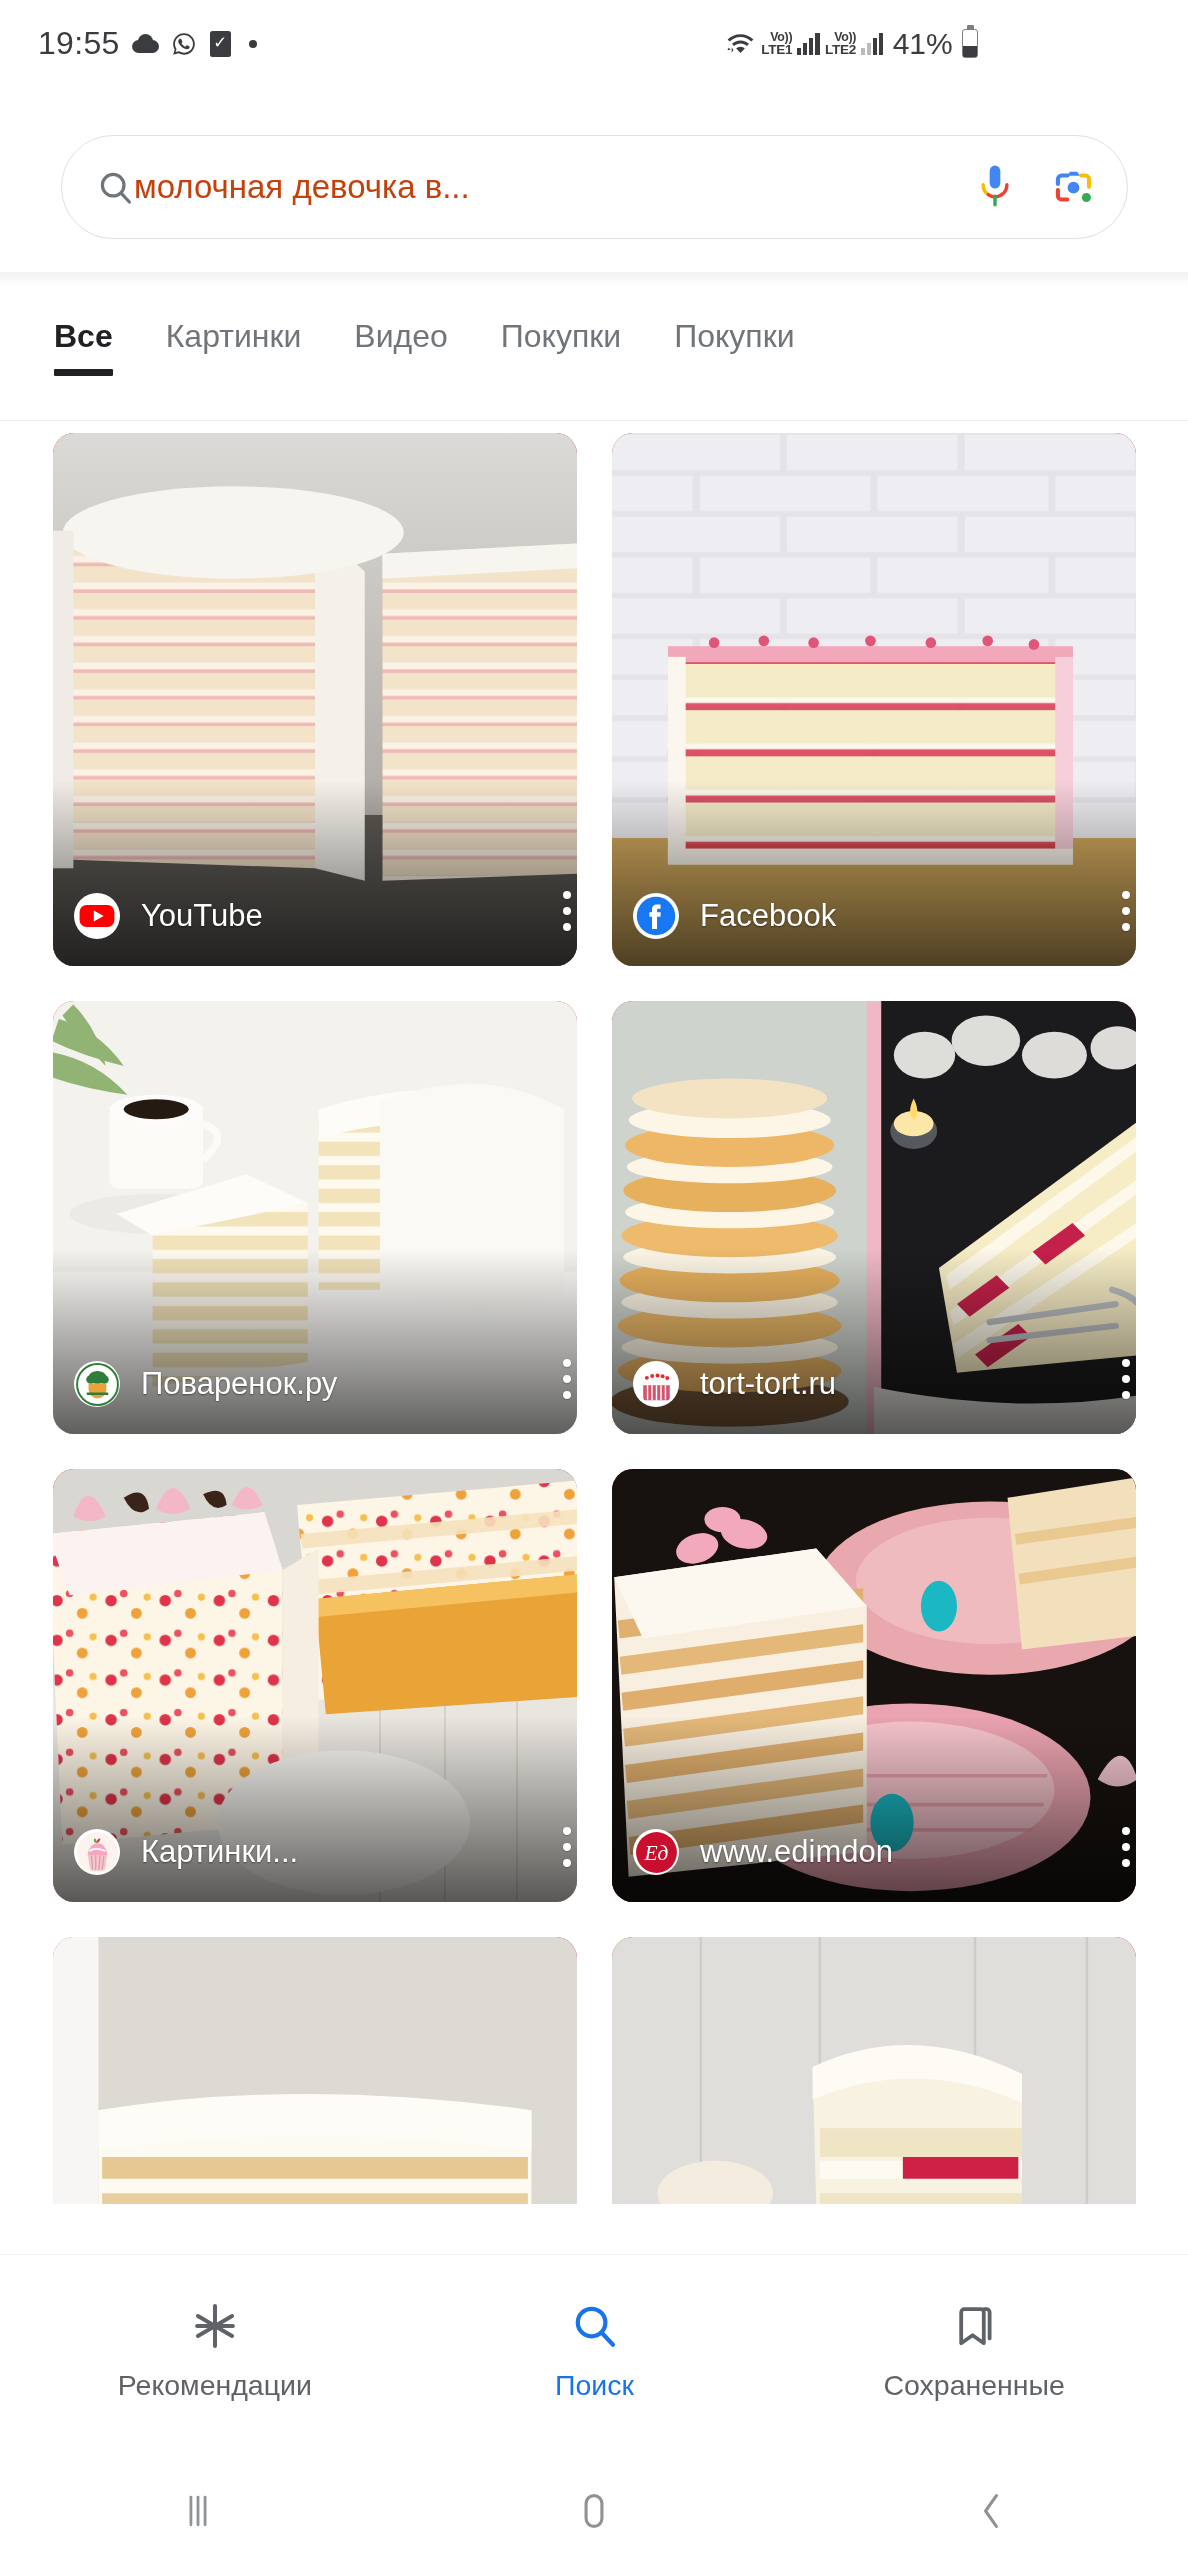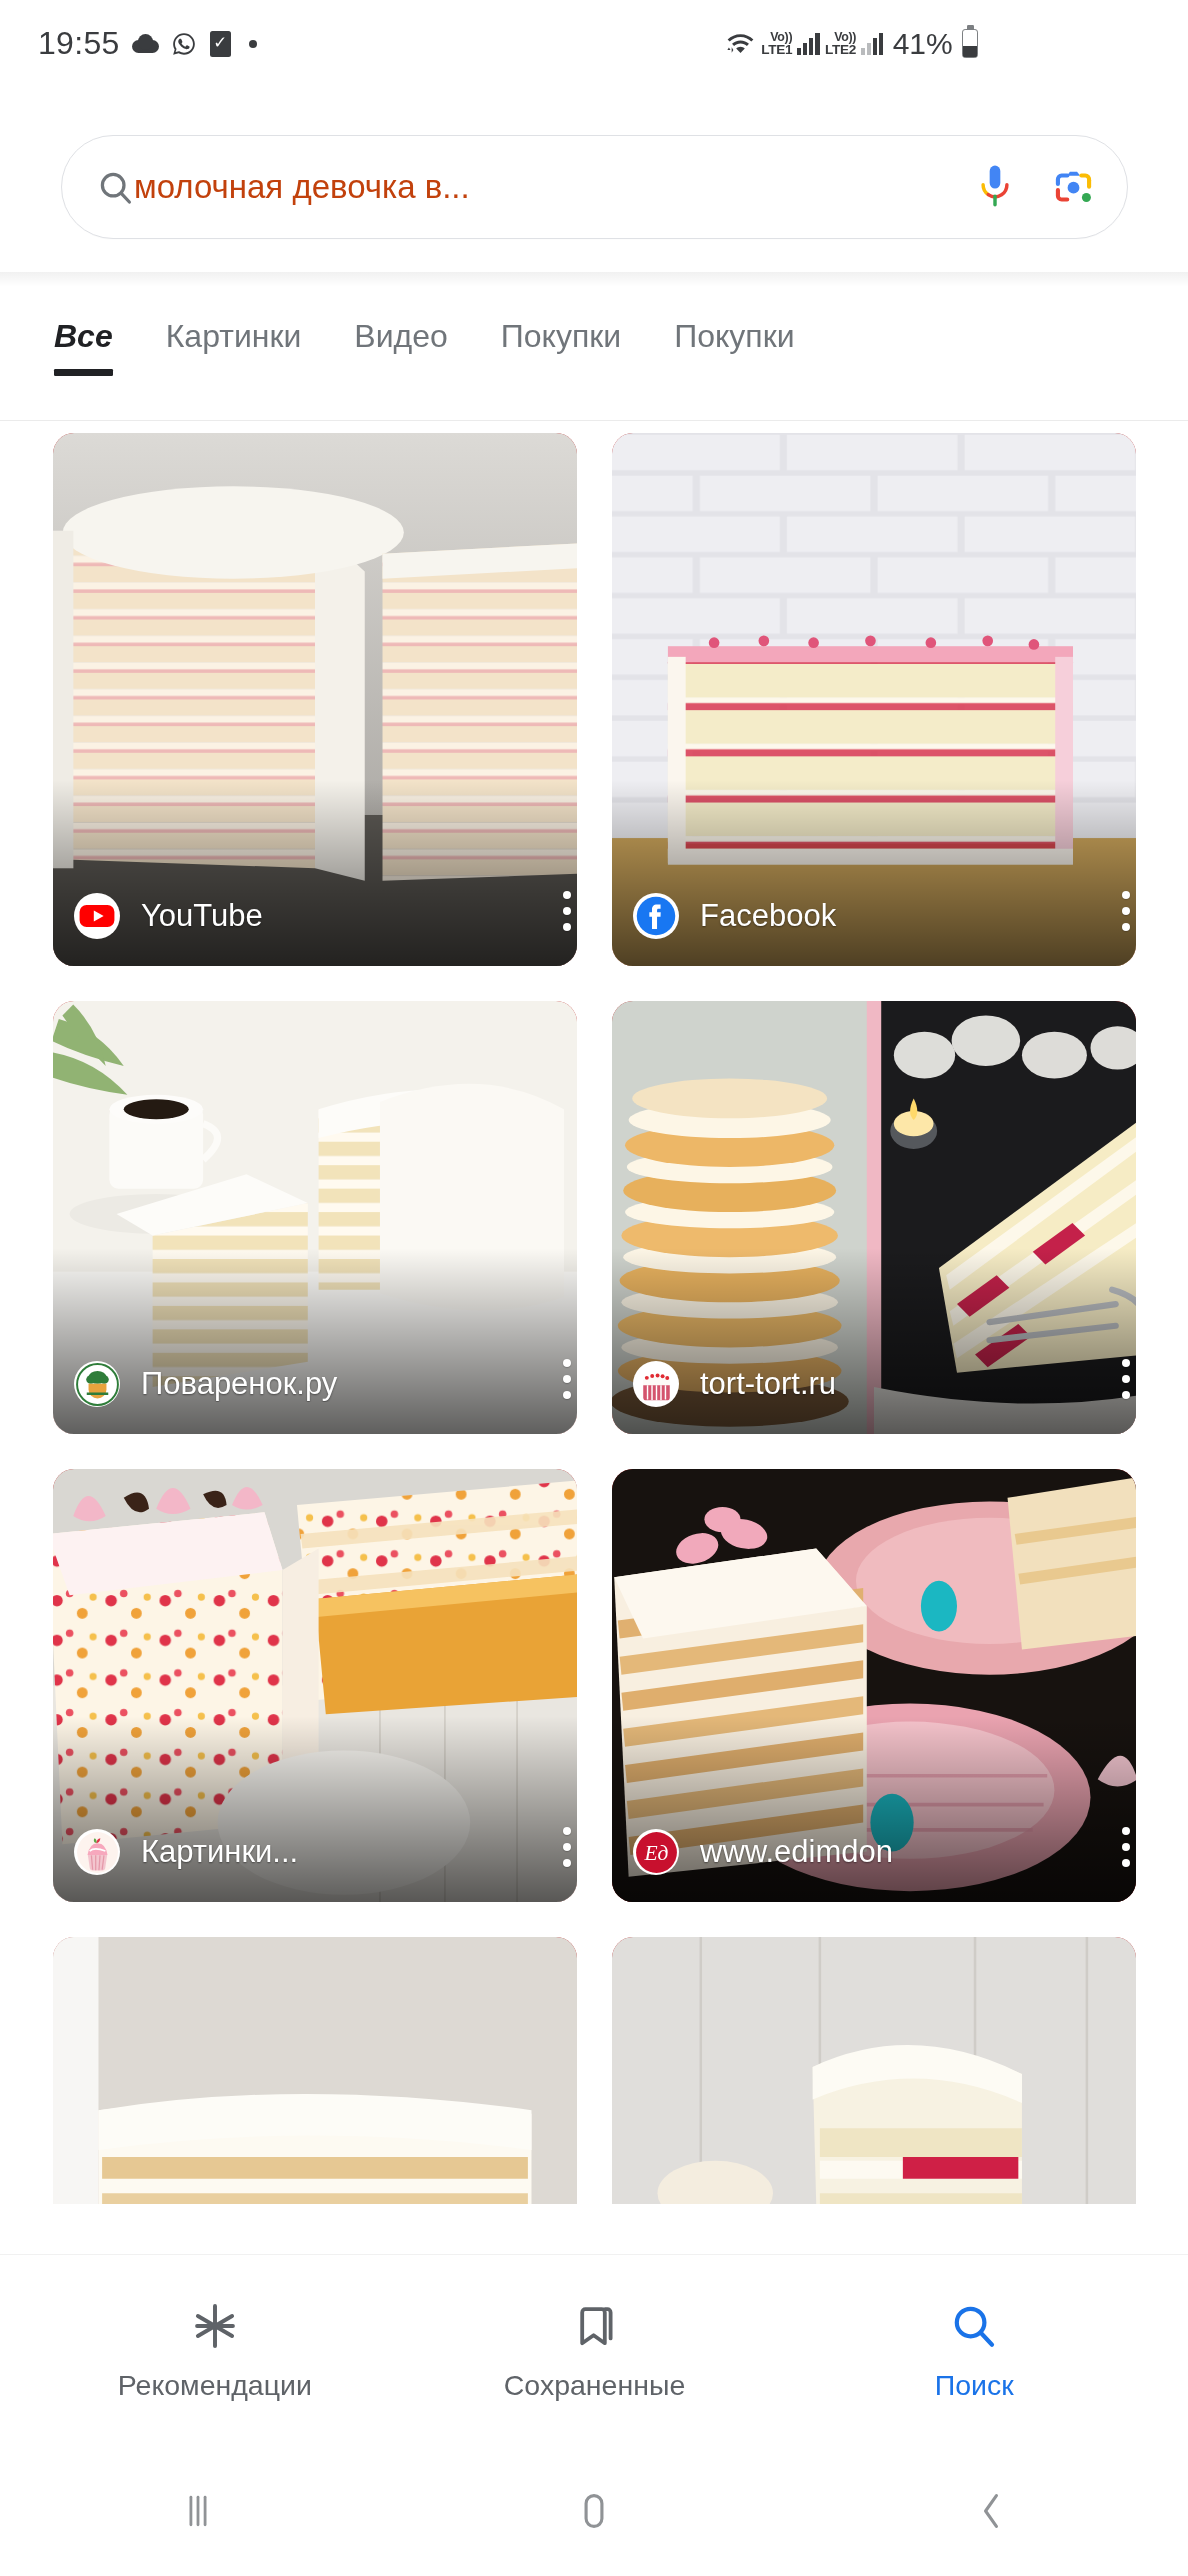--- a/index.html
+++ b/index.html
@@ -66,21 +66,21 @@
   }
   .tabsbar:before{
     content:"";position:absolute;top:0;left:0;width:100%;height:15px;
     background:linear-gradient(to bottom,rgba(0,0,0,.055),rgba(0,0,0,0));
   }
   .tabs{display:flex;align-items:flex-start;height:100%;padding-left:54px;padding-top:46px;gap:0;}
   .tab{
     font-size:32px;color:#70757a;white-space:nowrap;position:relative;
     padding-bottom:21px;margin-right:53px;
   }
-  .tab.active{color:#202124;font-weight:700;font-style:italic;}
+  .tab.active{color:#202124;font-weight:700;}
   .tab.active:after{
     content:"";position:absolute;left:0;bottom:0;width:100%;height:6.8px;
     background:#202124;border-radius:1.2px;
   }
 
   
   .grid{
     position:absolute;top:433px;left:0;width:1189px;height:1771px;
     padding:0 53px;overflow:hidden;
   }
@@ -653,38 +653,38 @@
           <line x1="12" y1="2.4" x2="12" y2="21.6"></line>
           <line x1="3.8" y1="7.2" x2="20.2" y2="16.8"></line>
           <line x1="3.8" y1="16.8" x2="20.2" y2="7.2"></line>
           <line x1="3.4" y1="12" x2="20.6" y2="12"></line>
         </g>
       </svg>
     </span>
     <span class="navlabel">Рекомендации</span>
   </div>
 
+  <div class="navitem active">
+    <span class="navicon">
+      <svg viewBox="0 0 24 24" width="48" height="48">
+        <circle cx="10.3" cy="10.3" r="6.9" fill="none" stroke="#1a73e8" stroke-width="2.1"></circle>
+        <line x1="15.4" y1="15.4" x2="21" y2="21.4" stroke="#1a73e8" stroke-width="2.1" stroke-linecap="round"></line>
+      </svg>
+    </span>
+    <span class="navlabel">Поиск</span>
+  </div>
+
   <div class="navitem">
     <span class="navicon">
       <svg viewBox="0 0 24 24" width="48" height="48">
         <path d="M7.2 3.6h8.1a1.6 1.6 0 0 1 1.6 1.6v15.4l-5.6-4-5.7 4V5.2a1.6 1.6 0 0 1 1.6-1.6z" fill="none" stroke="#5f6368" stroke-width="1.9" stroke-linejoin="round"></path>
         <path d="M17 3.6h1.2a1.6 1.6 0 0 1 1.6 1.6v13" fill="none" stroke="#5f6368" stroke-width="1.9" stroke-linecap="round"></path>
       </svg>
     </span>
     <span class="navlabel">Сохраненные</span>
-  </div>
-
-  <div class="navitem active">
-    <span class="navicon">
-      <svg viewBox="0 0 24 24" width="48" height="48">
-        <circle cx="10.3" cy="10.3" r="6.9" fill="none" stroke="#1a73e8" stroke-width="2.1"></circle>
-        <line x1="15.4" y1="15.4" x2="21" y2="21.4" stroke="#1a73e8" stroke-width="2.1" stroke-linecap="round"></line>
-      </svg>
-    </span>
-    <span class="navlabel">Поиск</span>
   </div>
 </div>
 
 <div class="sysnav">
   <div class="sysbtn">
     <svg viewBox="0 0 24 24" width="50" height="50">
       <g stroke="#909396" stroke-width="1.35" stroke-linecap="round">
         <line x1="8.6" y1="5.4" x2="8.6" y2="18.6"></line>
         <line x1="12" y1="5.4" x2="12" y2="18.6"></line>
         <line x1="15.4" y1="5.4" x2="15.4" y2="18.6"></line>

